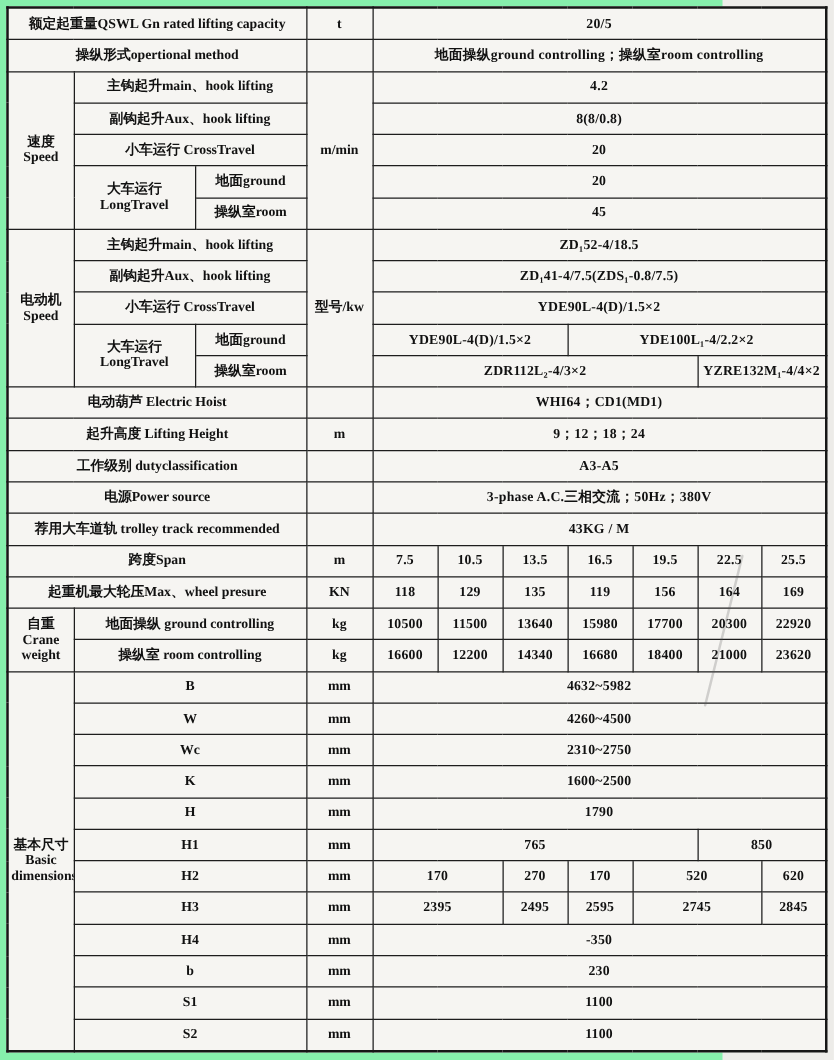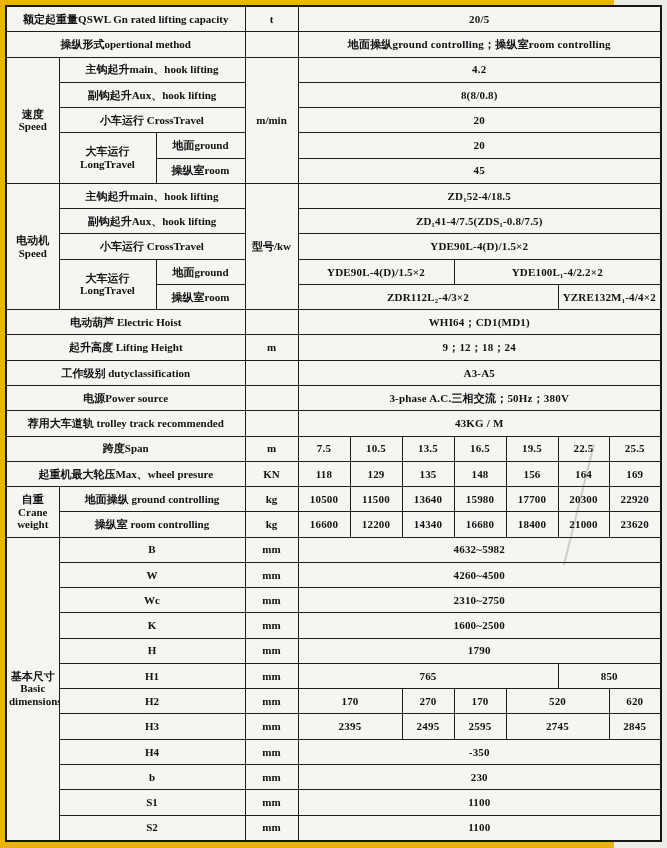--- a/index.html
+++ b/index.html
@@ -6,22 +6,21 @@
   body{
     width:667px;height:848px;
     background:#edecе9;
     background-color:#edece9;
     font-family:"Liberation Serif","DejaVu Serif","DejaVu Sans",serif;
     position:relative;
     overflow:hidden;
   }
   .sheet{
     position:absolute;left:0;top:0;width:578px;height:848px;
-    background:#eab308;
-    padding-left:36px;
+    background:#86efac;
   }
   table.spec{
     position:absolute;left:5px;top:5px;
     width:656px;height:837px;
     border-collapse:collapse;
     table-layout:fixed;
     background:#f6f5f2;
   }
   table.spec td{
     border:1px solid #1d1d1d;
@@ -170,21 +169,21 @@
           <td class="value">19.5</td>
           <td class="value">22.5</td>
           <td class="value">25.5</td>
         </tr>
         <tr>
           <td colspan="3" class="label">起重机最大轮压Max、wheel presure</td>
           <td class="unit">KN</td>
           <td class="value">118</td>
           <td class="value">129</td>
           <td class="value">135</td>
-          <td class="value">148</td>
+          <td class="value">119</td>
           <td class="value">156</td>
           <td class="value">164</td>
           <td class="value">169</td>
         </tr>
         <tr>
           <td rowspan="2" class="group">自重
 Crane
 weight</td>
           <td colspan="2" class="label">地面操纵 ground controlling</td>
           <td class="unit">kg</td>

